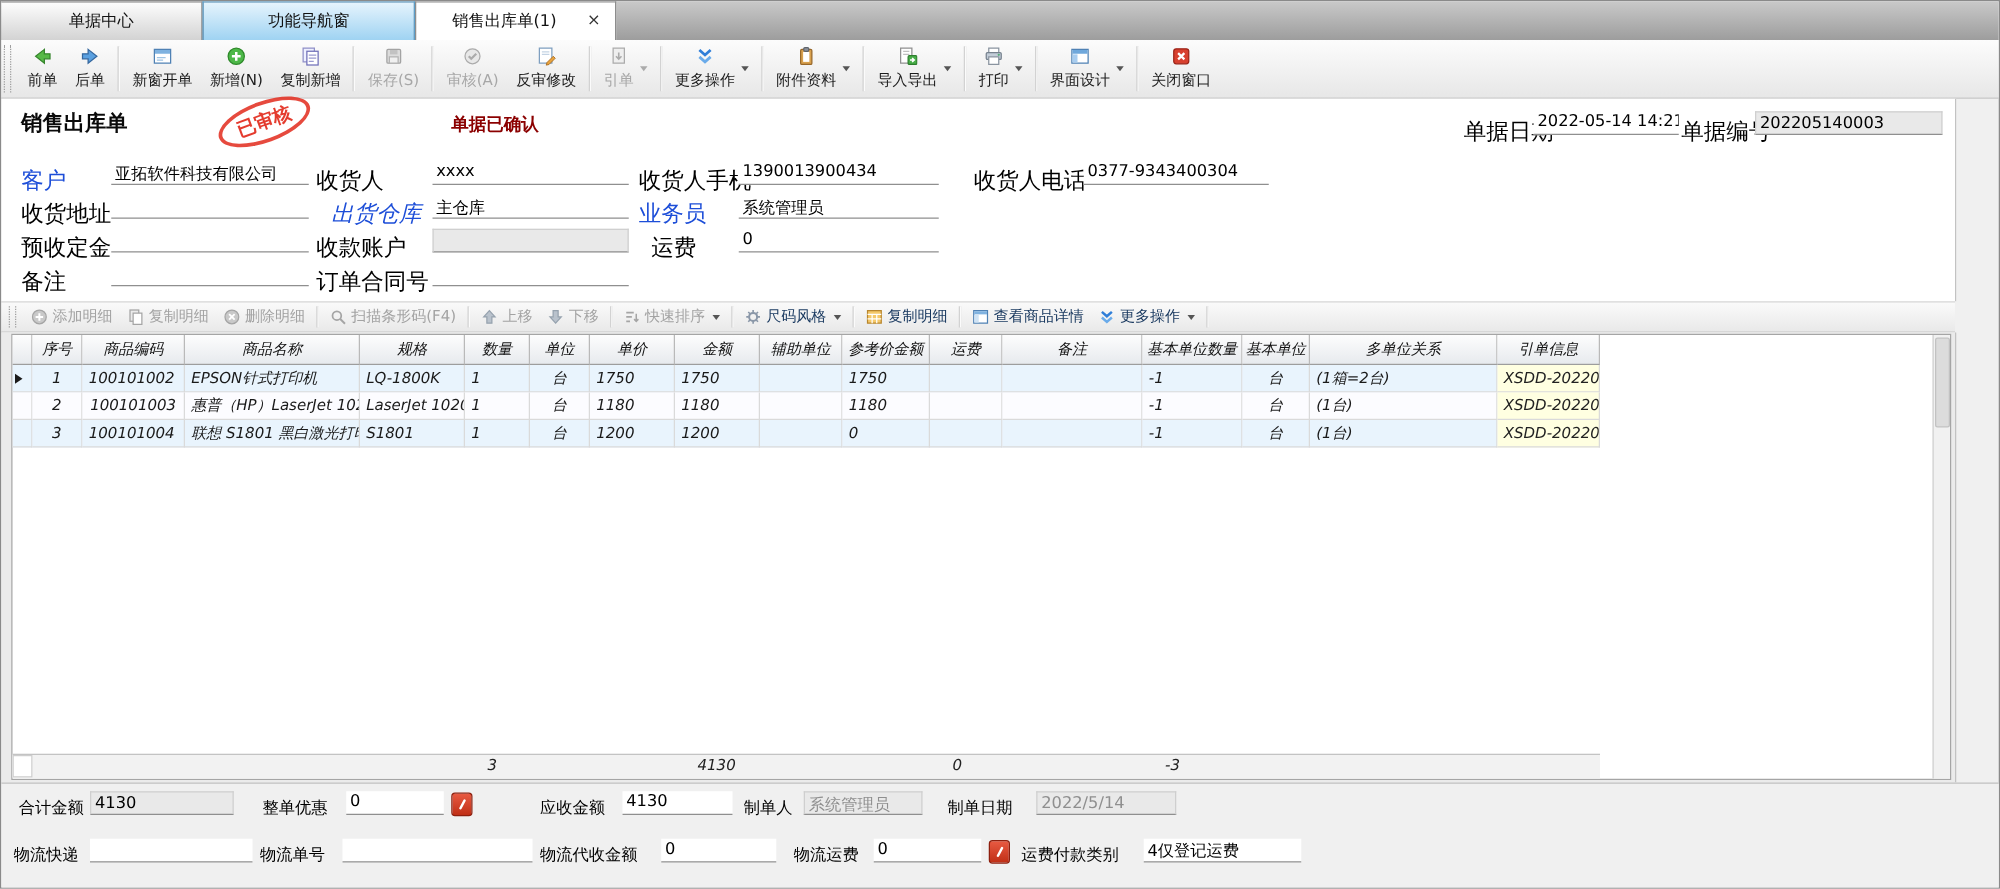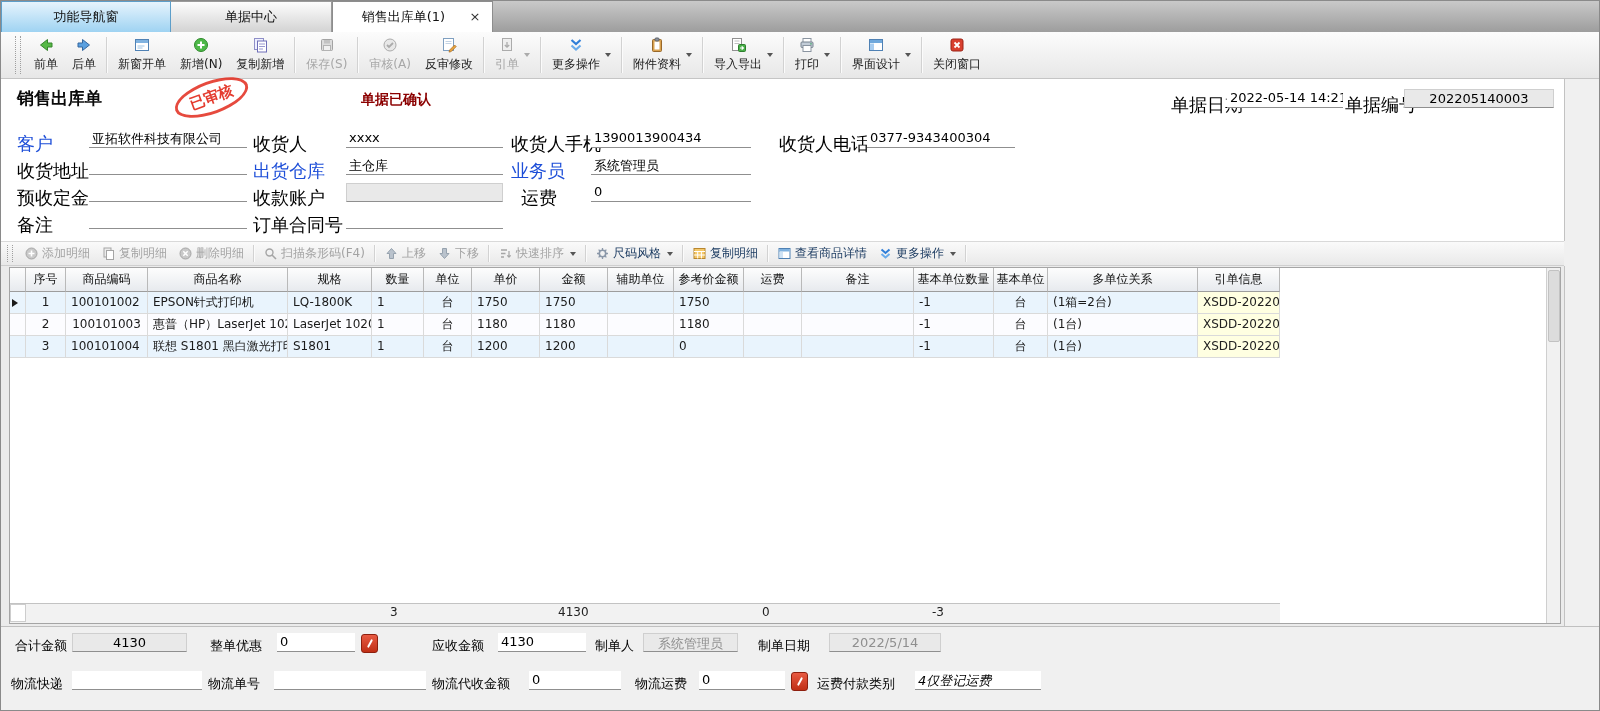--- a/index.html
+++ b/index.html
@@ -15,21 +15,21 @@
   .tab.t1{width:170px;background:linear-gradient(#e6f4fd,#9fd3f2);border:1px solid #5d9ec9;border-bottom:none;}
   .tab.t2{width:161px;background:linear-gradient(#fdfdfd,#d3d3d3);border:1px solid #9a9a9a;border-left:none;border-bottom:none;}
   .tab.t3{width:161px;background:#fff;border:1px solid #8d8d8d;border-bottom:none;position:relative;}
   .tab.t3 .tlbl{margin-right:18px;}
   .tabclose{position:absolute;right:9px;top:7px;width:16px;height:16px;line-height:15px;
     text-align:center;font-size:13px;color:#333;cursor:pointer;}
 
   
   .toolbar{position:absolute;left:0;top:31px;width:100%;height:47px;
     background:linear-gradient(#fcfcfc,#e7e7e7);border-bottom:1px solid #c5c5c5;
-    display:flex;align-items:center;padding-left:12px;box-sizing:border-box;}
+    display:flex;align-items:center;padding-left:0;box-sizing:border-box;}
   .grip{width:4px;height:38px;border-left:1px dotted #9f9f9f;border-right:1px dotted #9f9f9f;margin:0 6px 0 2px;}
   .tbtn{display:flex;align-items:center;height:42px;padding:0 7px;border-radius:2px;}
   .tbtn .col{display:flex;flex-direction:column;align-items:center;gap:3px;}
   .tbtn .lbl{font-size:12px;color:#1c1c1c;white-space:nowrap;}
   .tbtn.disabled .lbl{color:#a7a7a7;}
   .tsep{width:1px;height:36px;background:#d2d2d2;border-right:1px solid #fbfbfb;margin:0 3px;}
   .caret{margin-left:5px;width:0;height:0;border-left:3.5px solid transparent;
     border-right:3.5px solid transparent;border-top:4px solid #555;}
   .tbtn.disabled .caret{border-top-color:#ababab;}
 
@@ -39,34 +39,34 @@
   .stamp{position:absolute;left:172px;top:80px;transform:rotate(-20deg);
     border:3px solid rgba(226,42,28,.85);border-radius:50%;color:rgba(226,42,28,.92);
     font-size:15px;font-weight:bold;padding:4px 13px;background:rgba(255,255,255,.1);}
   .doc-status{position:absolute;left:360px;top:90px;font-size:14px;font-weight:bold;color:#8b0000;}
   .flabel{position:absolute;font-size:18px;color:#000;white-space:nowrap;}
   .flabel.blue{color:#1d4ed8;}
   .ufield{position:absolute;height:19px;border-bottom:1px solid #8f8f8f;font-size:13px;
     padding:1px 3px 0 3px;box-sizing:border-box;white-space:nowrap;overflow:hidden;background:#fff;}
   .gfield{position:absolute;height:19px;background:#e9e9e9;border:1px solid #cfcfcf;
     border-bottom:1px solid #8f8f8f;font-size:13px;padding:1px 3px 0 3px;box-sizing:border-box;
-    white-space:nowrap;overflow:hidden;text-align:center;}
+    white-space:nowrap;overflow:hidden;}
   .gfield.graytext{color:#8f8f8f;}
 
   
   .gridbar{position:absolute;left:0;top:240px;width:1563px;height:25px;
     background:linear-gradient(#fafafa,#e9e9e9);border-top:1px solid #d9d9d9;border-bottom:1px solid #cfcfcf;
     display:flex;align-items:center;box-sizing:border-box;padding-left:4px;}
   .gbtn{display:flex;align-items:center;gap:4px;padding:0 6px;height:21px;font-size:12px;color:#17375e;white-space:nowrap;}
   .gbtn.disabled{color:#a3a3a3;}
   .gsep{width:1px;height:17px;background:#d2d2d2;border-right:1px solid #fbfbfb;margin:0 3px;}
   .gridbar .caret{margin-left:2px;}
 
   
-  .gridwrap{position:absolute;left:0;top:265px;width:1563px;height:360px;background:#ebebeb;border-right:1px solid #c2c2c2;}
+  .gridwrap{position:absolute;left:0;top:265px;width:1563px;height:360px;background:#ebebeb;border-right:1px solid #c2c2c2;font-style:italic;}
   .grid-panel{position:absolute;left:8px;top:1px;width:1552px;height:357px;background:#fff;
     border:1px solid #a5a5a5;box-sizing:border-box;overflow:hidden;}
   .grid-head{display:flex;}
   .hcell{height:24px;line-height:23px;font-size:12px;text-align:center;color:#111;
     background:linear-gradient(#fdfdfd,#e7eaee);border-right:1px solid #b9b9b9;border-bottom:1px solid #9d9d9d;
     box-sizing:border-box;white-space:nowrap;overflow:hidden;flex:0 0 auto;}
   .grow{display:flex;}
   .gcell{height:22px;line-height:21px;font-size:12px;color:#1a1a1a;padding:0 5px;
     border-right:1px solid #dadada;border-bottom:1px solid #dadada;box-sizing:border-box;
     white-space:nowrap;overflow:hidden;flex:0 0 auto;}
@@ -92,25 +92,25 @@
   .redicon i{display:block;width:2px;height:9px;background:#fff;transform:rotate(28deg);border-radius:1px;}
 
   svg{display:block;}
 </style>
 </head>
 <body>
 
 <div id="screen">
 
   <div class="tabbar">
+    <div class="tab t2">
+        <span>单据中心</span>
+      </div>
     <div class="tab t1">
         <span>功能导航窗</span>
-      </div>
-    <div class="tab t2">
-        <span>单据中心</span>
       </div>
     <div class="tab t3">
       <span class="tlbl">销售出库单(1)</span>
       <span class="tabclose">×</span>
     </div>
   </div>
 
   <div class="toolbar">
     <div class="grip"></div>
 
@@ -310,21 +310,21 @@
   <div class="ufield" style="left:88px;top:128px;width:158px;">亚拓软件科技有限公司</div>
   <div class="flabel" style="left:252px;top:131px;">收货人</div>
   <div class="ufield" style="left:345px;top:128px;width:157px;">xxxx</div>
   <div class="flabel" style="left:510px;top:131px;">收货人手机</div>
   <div class="ufield" style="left:590px;top:128px;width:160px;">1390013900434</div>
   <div class="flabel" style="left:778px;top:131px;">收货人电话</div>
   <div class="ufield" style="left:866px;top:128px;width:148px;">0377-9343400304</div>
 
   <div class="flabel" style="left:16px;top:158px;">收货地址</div>
   <div class="ufield" style="left:88px;top:155px;width:158px;"></div>
-  <div class="flabel blue" style="left:252px;top:158px;">出货仓库</div>
+  <div class="flabel blue" style="left:264px;top:158px;font-style:italic;">出货仓库</div>
   <div class="ufield" style="left:345px;top:155px;width:157px;">主仓库</div>
   <div class="flabel blue" style="left:510px;top:158px;">业务员</div>
   <div class="ufield" style="left:590px;top:155px;width:160px;">系统管理员</div>
 
   <div class="flabel" style="left:16px;top:185px;">预收定金</div>
   <div class="ufield" style="left:88px;top:182px;width:158px;"></div>
   <div class="flabel" style="left:252px;top:185px;">收款账户</div>
   <div class="gfield" style="left:345px;top:182px;width:157px;"></div>
   <div class="flabel" style="left:520px;top:185px;">运费</div>
   <div class="ufield" style="left:590px;top:182px;width:160px;">0</div>
@@ -549,16 +549,16 @@
     <div class="flabel" style="left:207px;top:48px;">物流单号</div>
     <div class="ufield" style="left:273px;top:44px;width:152px;"></div>
     <div class="flabel" style="left:431px;top:48px;">物流代收金额</div>
     <div class="ufield" style="left:528px;top:44px;width:92px;">0</div>
     <div class="flabel" style="left:634px;top:48px;">物流运费</div>
     <div class="ufield" style="left:698px;top:44px;width:86px;">0</div>
     <div class="redicon" style="left:790px;top:45px;">
         <i></i>
       </div>
     <div class="flabel" style="left:816px;top:48px;">运费付款类别</div>
-    <div class="ufield" style="left:914px;top:44px;width:126px;font-style:italic;">4仅登记运费</div>
+    <div class="ufield" style="left:914px;top:44px;width:126px;">4仅登记运费</div>
   </div>
 
 </div>
 
 </body></html>

